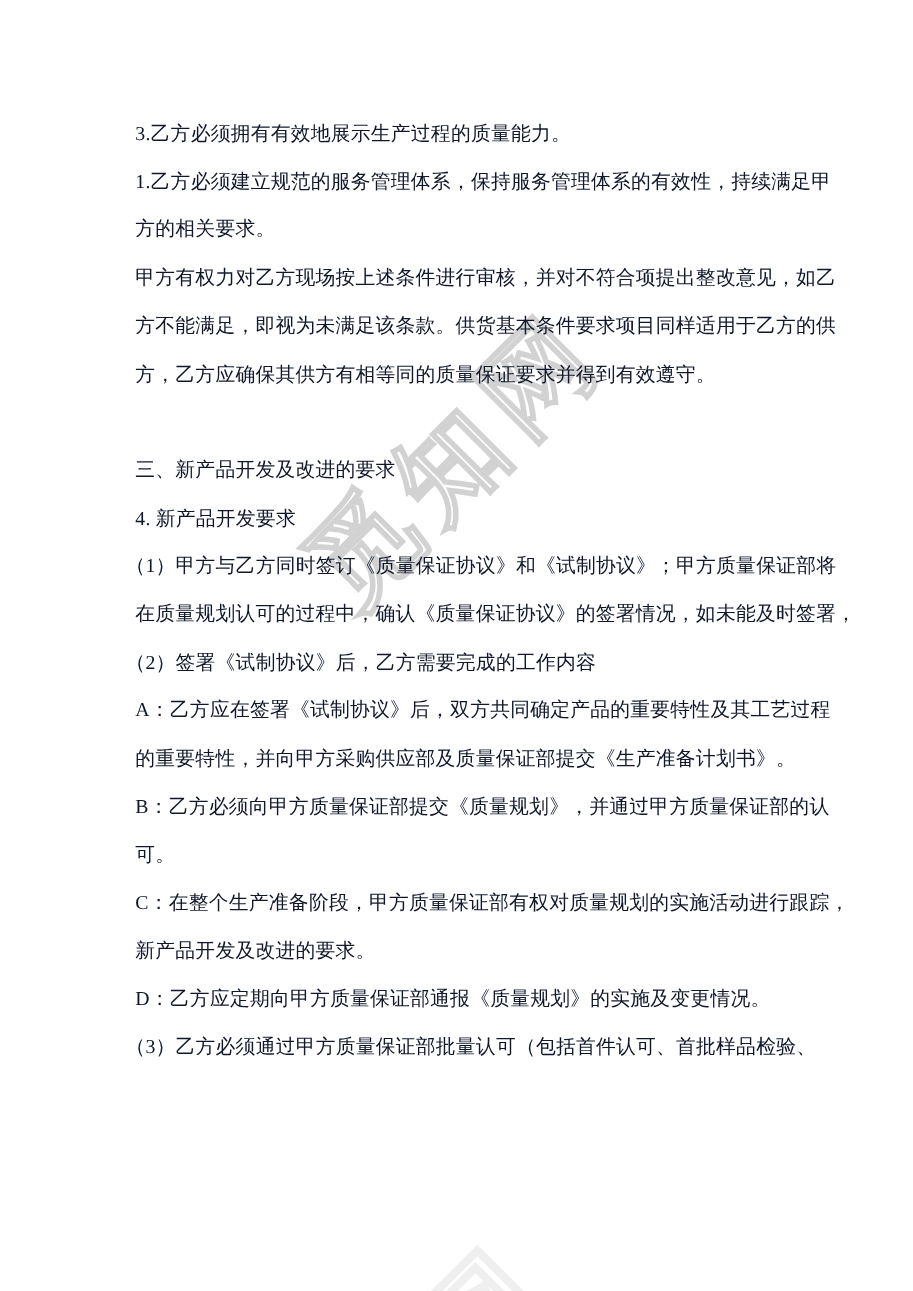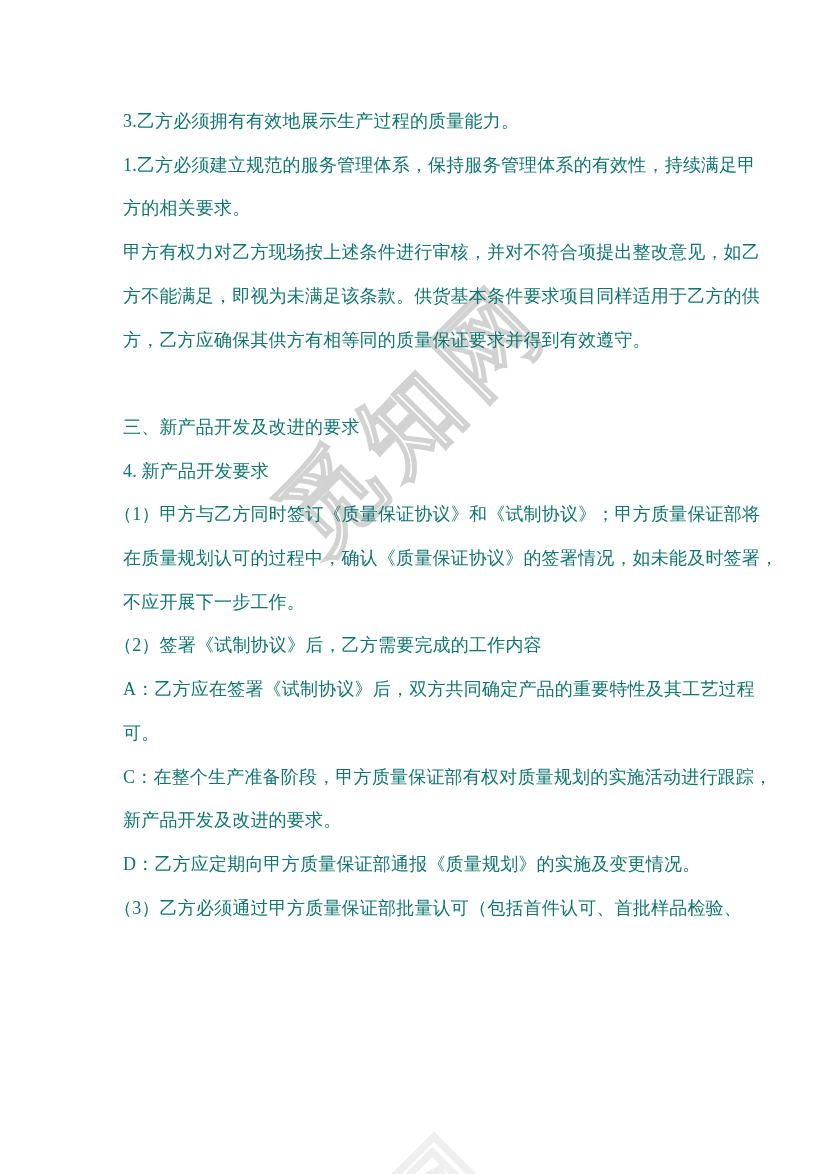--- a/index.html
+++ b/index.html
@@ -49,21 +49,21 @@
     position: absolute;
     left: 123px;
     top: 100px;
     width: 600px;
     z-index: 2;
   }
   .doc-line {
     font-size: 18px;
     line-height: 43.7px;
     min-height: 43.7px;
-    color: #0f766e;
+    color: #0f172a;
     letter-spacing: 0.2px;
     white-space: nowrap;
     font-family: Liberation Serif, serif;
   }
   .doc-line.outdent {
     text-indent: -9px;
   }
 </style>
 </head>
 <body>
@@ -91,27 +91,28 @@
       <div class="doc-line"></div>
 
       <div class="doc-line">三、新产品开发及改进的要求</div>
 
       <div class="doc-line">4. 新产品开发要求</div>
 
       <div class="doc-line outdent">（1）甲方与乙方同时签订《质量保证协议》和《试制协议》；甲方质量保证部将</div>
 
       <div class="doc-line">在质量规划认可的过程中，确认《质量保证协议》的签署情况，如未能及时签署，</div>
 
-      <div class="doc-line">不应开展下一步工作。</div>
 
       <div class="doc-line outdent">（2）签署《试制协议》后，乙方需要完成的工作内容</div>
 
       <div class="doc-line">A：乙方应在签署《试制协议》后，双方共同确定产品的重要特性及其工艺过程</div>
 
+      <div class="doc-line">的重要特性，并向甲方采购供应部及质量保证部提交《生产准备计划书》。</div>
 
+      <div class="doc-line">B：乙方必须向甲方质量保证部提交《质量规划》，并通过甲方质量保证部的认</div>
 
       <div class="doc-line">可。</div>
 
       <div class="doc-line">C：在整个生产准备阶段，甲方质量保证部有权对质量规划的实施活动进行跟踪，</div>
 
       <div class="doc-line">新产品开发及改进的要求。</div>
 
       <div class="doc-line">D：乙方应定期向甲方质量保证部通报《质量规划》的实施及变更情况。</div>
 
       <div class="doc-line outdent">（3）乙方必须通过甲方质量保证部批量认可（包括首件认可、首批样品检验、</div>

